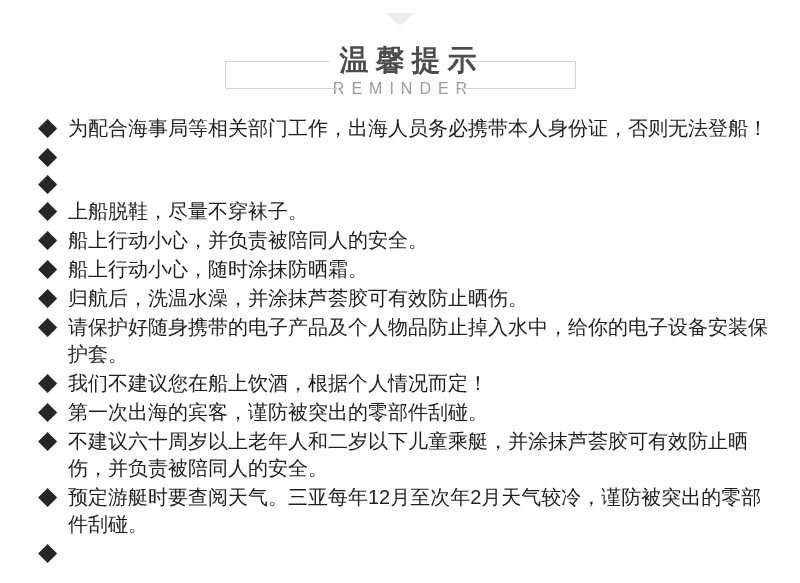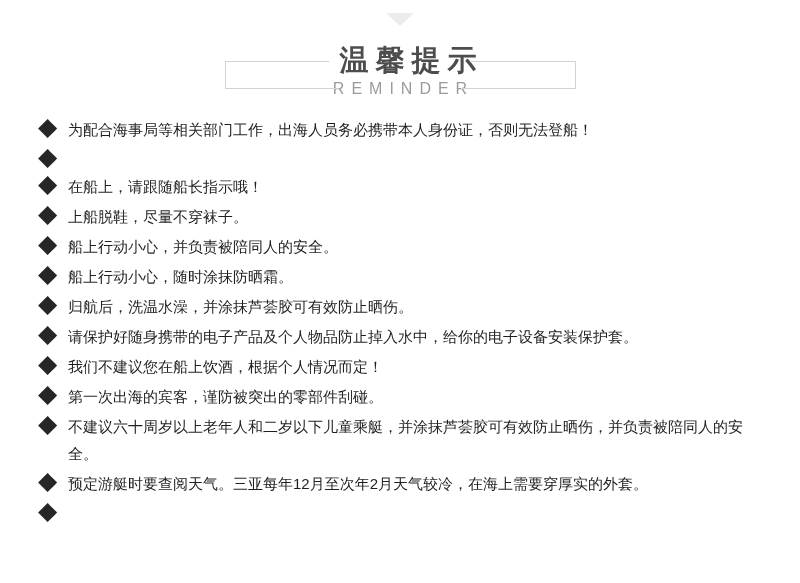--- a/index.html
+++ b/index.html
@@ -81,21 +81,21 @@
     align-items: baseline;
   }
   .bullet {
     flex: 0 0 30px;
     font-size: 25px;
     line-height: 27px;
     color: var(--color-bullet, #262626);
   }
   .text {
     width: 704px;
-    font-size: 15px;
+    font-size: 20px;
     line-height: 27px;
     color: var(--color-body-text, #1f1f1f);
     word-break: break-all;
   }
 </style>
 </head>
 <body>
 
 <div class="page">
   <div class="header">
@@ -113,21 +113,20 @@
   <ul class="list">
       <li class="item">
         <span class="bullet">◆</span>
         <span class="text">为配合海事局等相关部门工作，出海人员务必携带本人身份证，否则无法登船！</span>
       </li>
       <li class="item">
         <span class="bullet">◆</span>
       </li>
       <li class="item">
         <span class="bullet">◆</span>
-        <span class="text">在船上，请跟随船长指示哦！</span>
       </li>
       <li class="item">
         <span class="bullet">◆</span>
         <span class="text">上船脱鞋，尽量不穿袜子。</span>
       </li>
       <li class="item">
         <span class="bullet">◆</span>
         <span class="text">船上行动小心，并负责被陪同人的安全。</span>
       </li>
       <li class="item">
@@ -149,19 +148,19 @@
       <li class="item">
         <span class="bullet">◆</span>
         <span class="text">第一次出海的宾客，谨防被突出的零部件刮碰。</span>
       </li>
       <li class="item">
         <span class="bullet">◆</span>
         <span class="text">不建议六十周岁以上老年人和二岁以下儿童乘艇，并涂抹芦荟胶可有效防止晒伤，并负责被陪同人的安全。</span>
       </li>
       <li class="item">
         <span class="bullet">◆</span>
-        <span class="text">预定游艇时要查阅天气。三亚每年12月至次年2月天气较冷，在海上需要穿厚实的外套。</span>
+        <span class="text">预定游艇时要查阅天气。三亚每年12月至次年2月天气较冷，谨防被突出的零部件刮碰。</span>
       </li>
       <li class="item">
         <span class="bullet">◆</span>
       </li>
     </ul>
 </div>
 
 </body></html>

